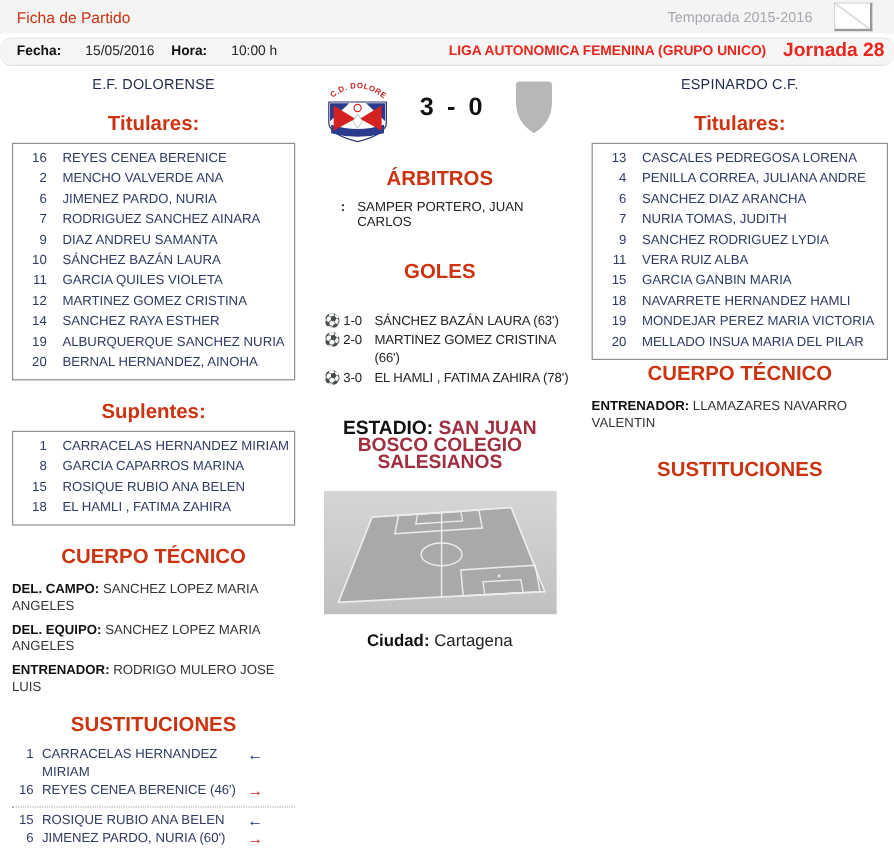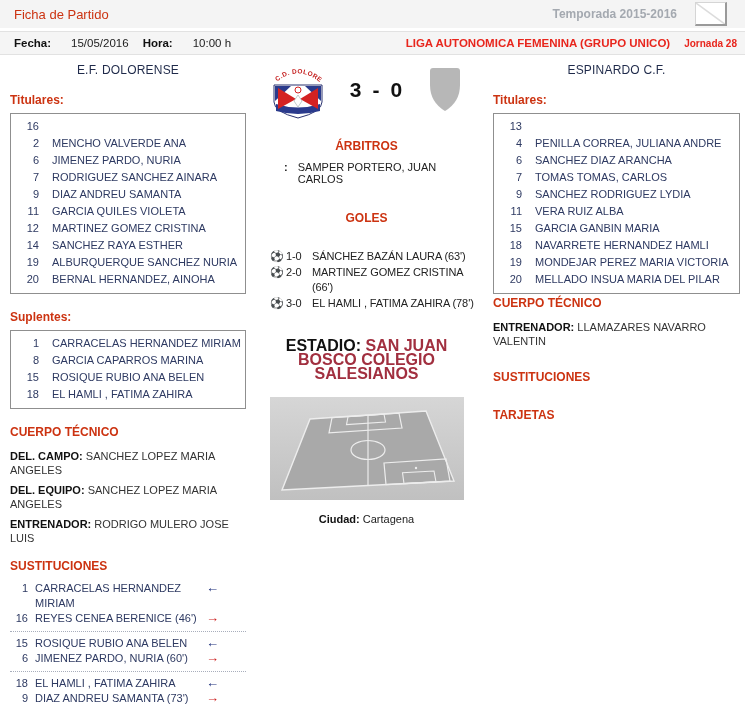--- a/index.html
+++ b/index.html
@@ -7,40 +7,40 @@
     --season_gray:#a4a9b0; --estadio_red:#a12f3f; --arrow_in_blue:#1a2c7a; --arrow_out_red:#cc1f1f;
   }
   *{box-sizing:border-box; margin:0; padding:0;}
   html,body{width:745px; background:#fff;}
   body{font-family:"Liberation Sans", sans-serif; color:#222; width:745px; height:708px; overflow:hidden; position:relative;}
 
   
   .topbar{height:28px; background:#f4f4f4; display:flex; align-items:center; padding:0 18px 0 14px;}
   .topbar .title{color:var(--heading_red); font-size:13px;}
   .topbar .spacer{flex:1;}
-  .topbar .season{color:var(--season_gray); font-weight:bold; font-size:12px; margin-right:18px;margin-left:45px;}
+  .topbar .season{color:var(--season_gray); font-weight:normal; font-size:12px; margin-right:18px;margin-left:45px;}
   .corner-icon{width:32px; height:24px; background:#fff; border:1px solid #d5d5d5; border-right:2px solid #9a9a9a; border-bottom:2px solid #9a9a9a; position:relative; overflow:hidden;}
   .corner-icon svg{display:block;}
 
   
-  .infobar{height:24px; background:#f5f5f5; border-top:1px solid #e2e2e2; border-bottom:1px solid #e2e2e2; display:flex; align-items:center; padding:0 8px 0 14px; font-size:11.5px; margin-top:3px;}
+  .infobar{height:24px; background:#f5f5f5; border-top:1px solid #e2e2e2; border-bottom:1px solid #e2e2e2; display:flex; align-items:center; padding:0 8px 0 14px; font-size:11.5px; margin-top:3px;border-radius:10px;}
   .infobar b{color:#111;}
   .infobar .val{margin-left:20px; margin-right:14px; color:#222;}
   .infobar .spacer{flex:1;}
   .liga{color:var(--liga_red); font-weight:bold; font-size:11.5px;}
-  .jornada{color:var(--liga_red); font-weight:bold; font-size:10px; margin-left:14px;}
+  .jornada{color:var(--liga_red); font-weight:bold; font-size:16px; margin-left:14px;}
 
   
   .columns{display:grid; grid-template-columns:250px 233px 262px; align-items:start;}
   .col-left{padding:8px 4px 0 10px;}
   .col-center{padding:4px 2px 0 2px; text-align:center;}
   .col-right{padding:8px 5px 0 10px;}
 
   .team-name{text-align:center; font-weight:normal; font-size:12px; color:var(--team_name); margin-bottom:16px; letter-spacing:.2px;}
-  .sec-label{font-weight:bold; font-size:12px; color:var(--heading_red); margin-bottom:6px;}
+  .sec-label{text-align:center; font-weight:bold; font-size:17px; color:var(--heading_red); margin-bottom:6px;}
 
   .roster-box{border:1px solid #8f8f8f; padding:4px 0 5px 0; margin-bottom:16px;}
   .roster-row{display:flex; font-size:11px; line-height:17px; color:var(--navy_text);}
   .roster-row .num{width:28px; text-align:right; flex:0 0 28px;}
   .roster-row .pname{padding-left:13px;}
 
   .staff-block{margin-bottom:12px;}
   .staff-row{font-size:11px; line-height:14px; color:#333; margin-bottom:6px;}
   .staff-row b{color:#111;}
 
@@ -60,21 +60,21 @@
   .referee-line{display:flex; font-size:11px; color:#222; padding-left:32px; margin-bottom:26px; text-align:left;}
   .referee-line .colon{width:14px; font-weight:bold;}
   .goals{margin-bottom:28px;}
   .goal-row{display:flex; font-size:11px; line-height:15.5px; color:#222; padding-left:18px; text-align:left; letter-spacing:-.1px;}
   .goal-row .ball{width:16px; flex:0 0 16px; font-size:11px;}
   .goal-row .gscore{width:26px; flex:0 0 26px;}
   .estadio{font-size:16px; line-height:14px; margin:0 10px 16px 10px; font-weight:bold;}
   .estadio .lbl{color:#111;}
   .estadio .val{color:var(--estadio_red);}
   .field-wrap{display:flex; justify-content:center; margin-bottom:13px;}
-  .ciudad{font-size:11px; color:#222;}
+  .ciudad{font-size:14px; color:#222;}
   .ciudad b{color:#111;}
   .arbitros-label{margin-top:4px; margin-bottom:8px;}
   .goles-label{margin-bottom:24px;}
 
   .col-right .cuerpo-label{margin-top:2px; margin-bottom:10px;}
   .col-right .sust-label{margin-top:22px; margin-bottom:0;}
   .col-right .tarj-label{margin-top:24px;}
   .col-left .cuerpo-label{margin-top:2px; margin-bottom:10px;}
   .col-left .sust-label{margin-top:14px; margin-bottom:4px;}
 </style>
@@ -103,36 +103,41 @@
 </div>
 
 <div class="columns">
 
   <div class="col-left">
     <div class="team-name">E.F. DOLORENSE</div>
     <div class="sec-label">Titulares:</div>
     <div class="roster-box">
         <div class="roster-row">
       <span class="num">16</span>
+      <span class="pname">REYES CENEA BERENICE</span>
         </div>
         <div class="roster-row">
       <span class="num">2</span>
       <span class="pname">MENCHO VALVERDE ANA</span>
         </div>
         <div class="roster-row">
       <span class="num">6</span>
       <span class="pname">JIMENEZ PARDO, NURIA</span>
         </div>
         <div class="roster-row">
       <span class="num">7</span>
       <span class="pname">RODRIGUEZ SANCHEZ AINARA</span>
         </div>
         <div class="roster-row">
       <span class="num">9</span>
       <span class="pname">DIAZ ANDREU SAMANTA</span>
+        </div>
+        <div class="roster-row">
+      <span class="num">10</span>
+      <span class="pname">SÁNCHEZ BAZÁN LAURA</span>
         </div>
         <div class="roster-row">
       <span class="num">11</span>
       <span class="pname">GARCIA QUILES VIOLETA</span>
         </div>
         <div class="roster-row">
       <span class="num">12</span>
       <span class="pname">MARTINEZ GOMEZ CRISTINA</span>
         </div>
         <div class="roster-row">
@@ -299,32 +304,33 @@
       <span>Cartagena</span>
     </div>
   </div>
 
   <div class="col-right">
     <div class="team-name">ESPINARDO C.F.</div>
     <div class="sec-label">Titulares:</div>
     <div class="roster-box" style="margin-bottom:2px;">
         <div class="roster-row">
       <span class="num">13</span>
+      <span class="pname">CASCALES PEDREGOSA LORENA</span>
         </div>
         <div class="roster-row">
       <span class="num">4</span>
       <span class="pname">PENILLA CORREA, JULIANA ANDRE</span>
         </div>
         <div class="roster-row">
       <span class="num">6</span>
       <span class="pname">SANCHEZ DIAZ ARANCHA</span>
         </div>
         <div class="roster-row">
       <span class="num">7</span>
-      <span class="pname">TOMAS TOMAS, CARLOS</span>
+      <span class="pname">NURIA TOMAS, JUDITH</span>
         </div>
         <div class="roster-row">
       <span class="num">9</span>
       <span class="pname">SANCHEZ RODRIGUEZ LYDIA</span>
         </div>
         <div class="roster-row">
       <span class="num">11</span>
       <span class="pname">VERA RUIZ ALBA</span>
         </div>
         <div class="roster-row">
@@ -344,15 +350,14 @@
       <span class="pname">MELLADO INSUA MARIA DEL PILAR</span>
         </div>
       </div>
     <div class="sec-label cuerpo-label">CUERPO TÉCNICO</div>
     <div class="staff-block">
         <div class="staff-row">
       <b>ENTRENADOR:</b>
       <span>LLAMAZARES NAVARRO VALENTIN</span></div>
       </div>
     <div class="sec-label sust-label">SUSTITUCIONES</div>
-    <div class="sec-label tarj-label">TARJETAS</div>
   </div>
 </div>
 
 </body></html>

